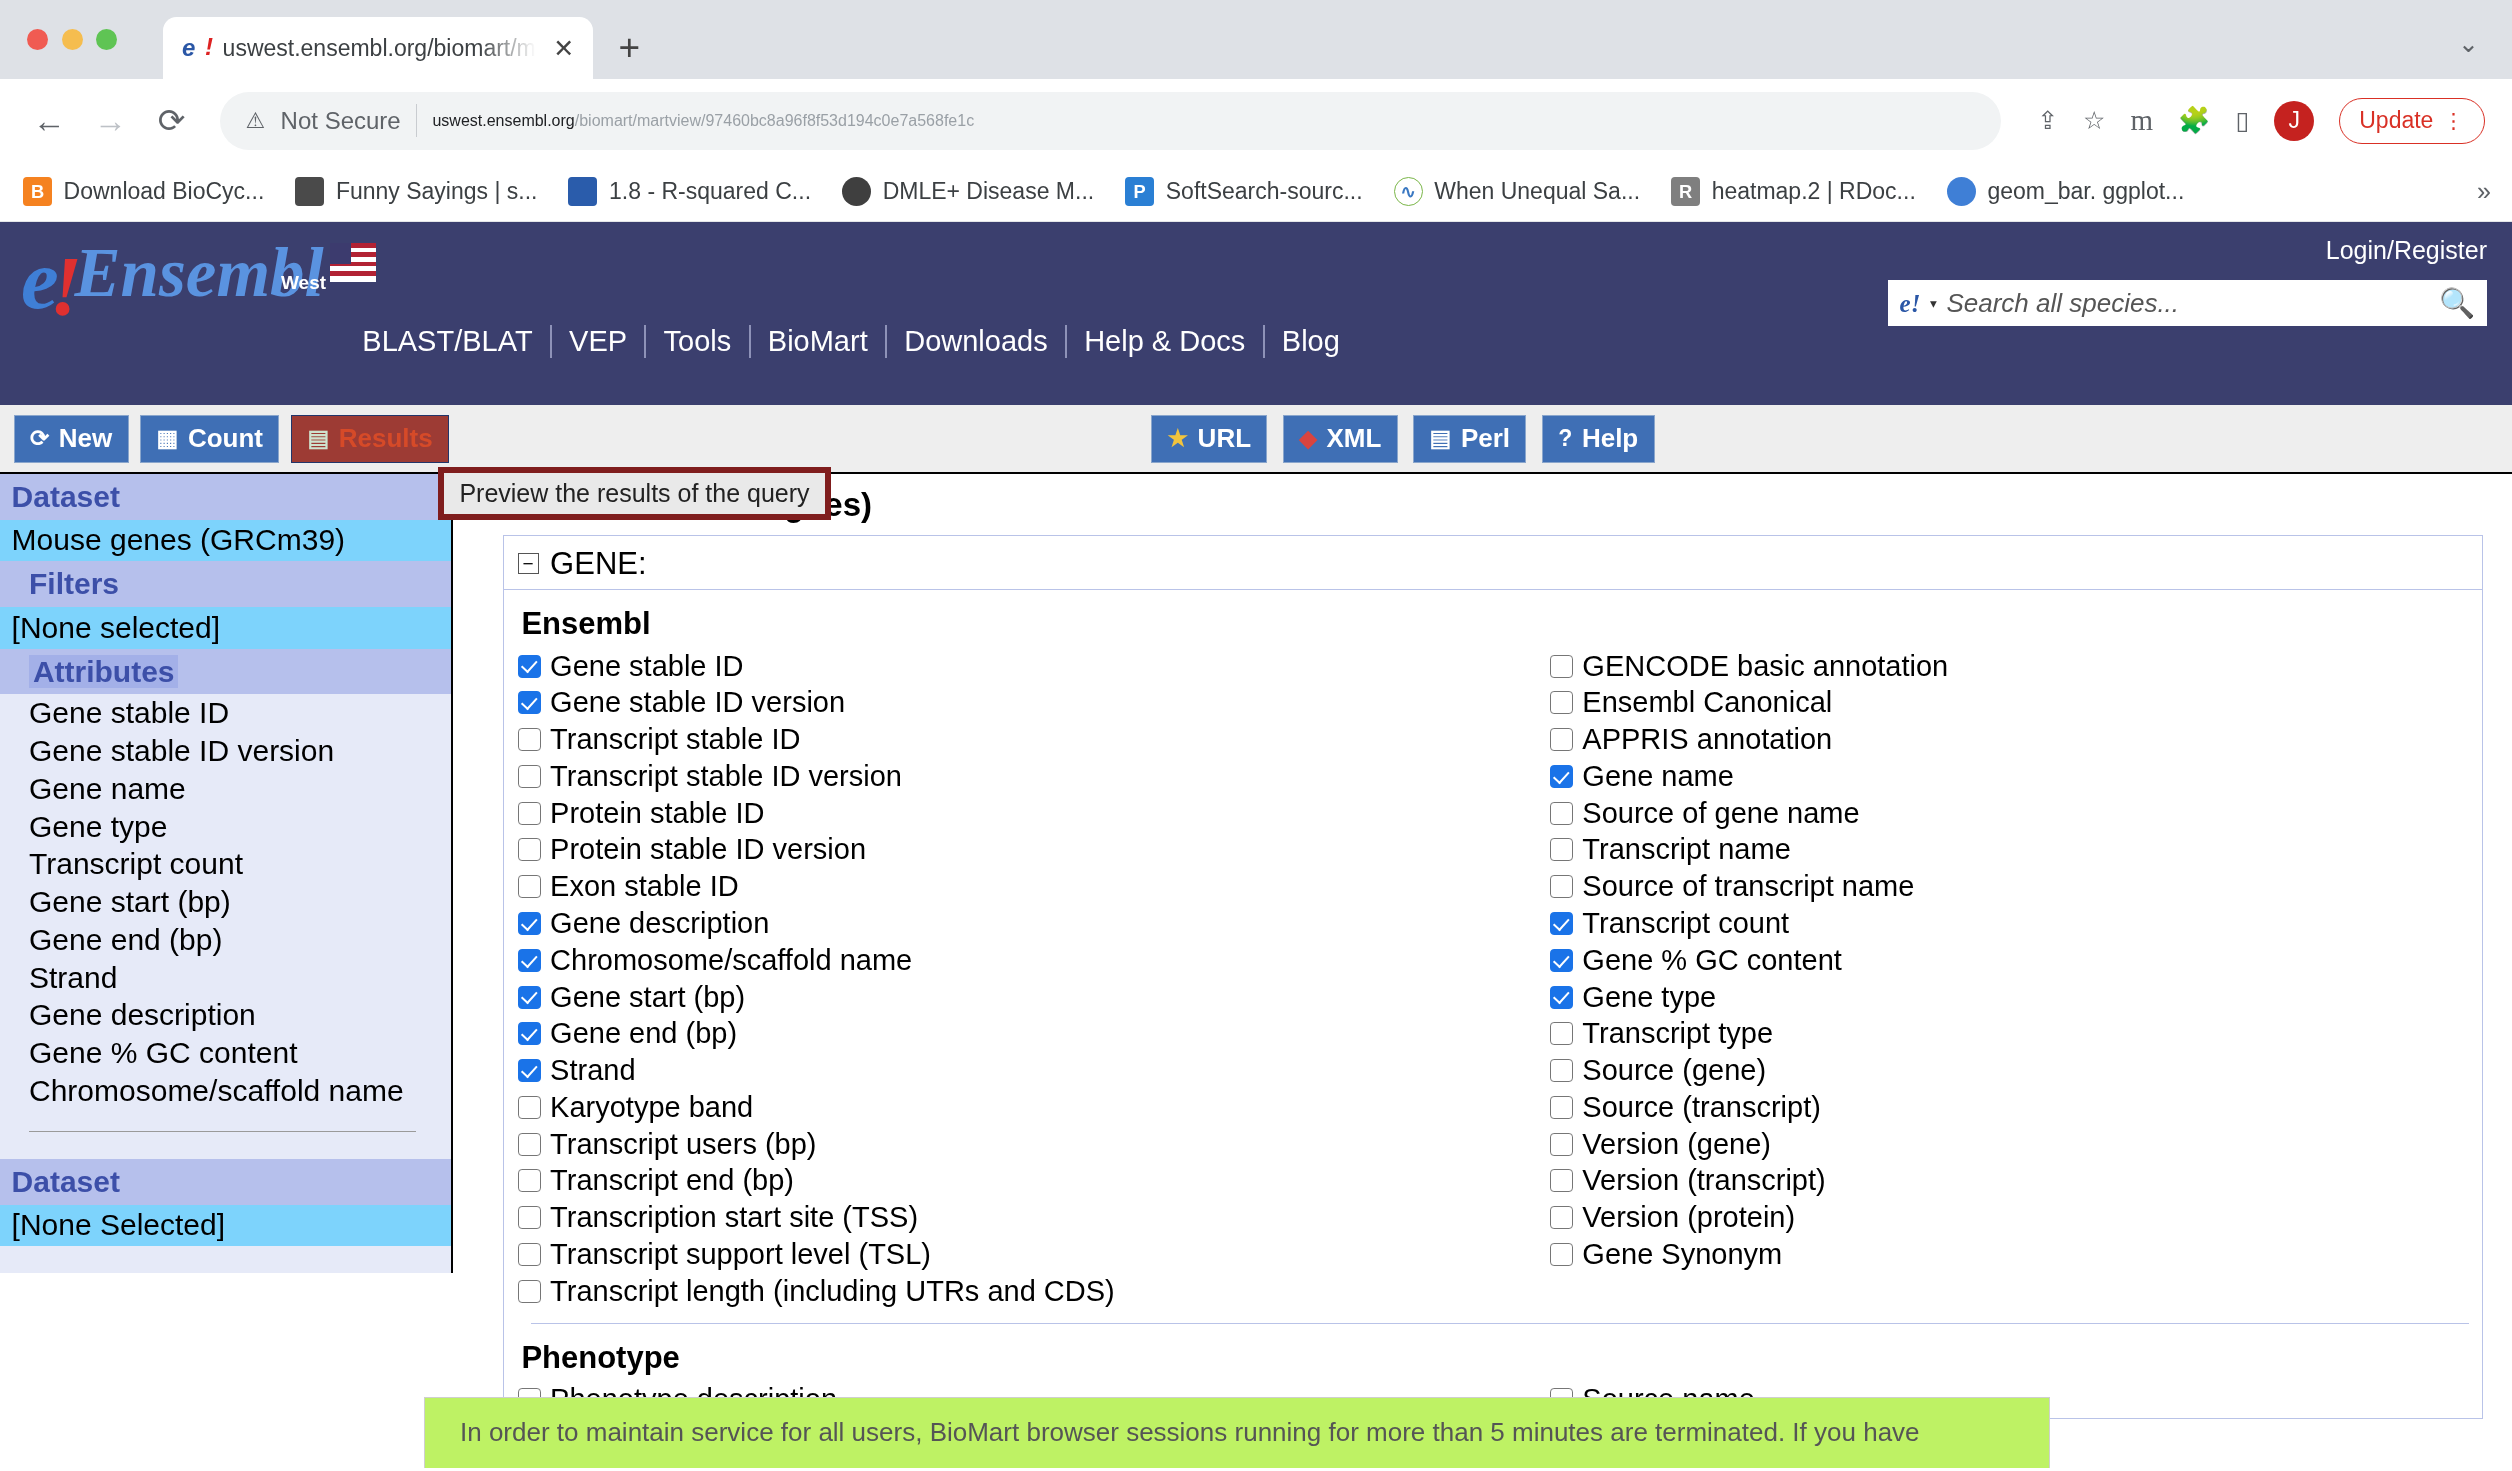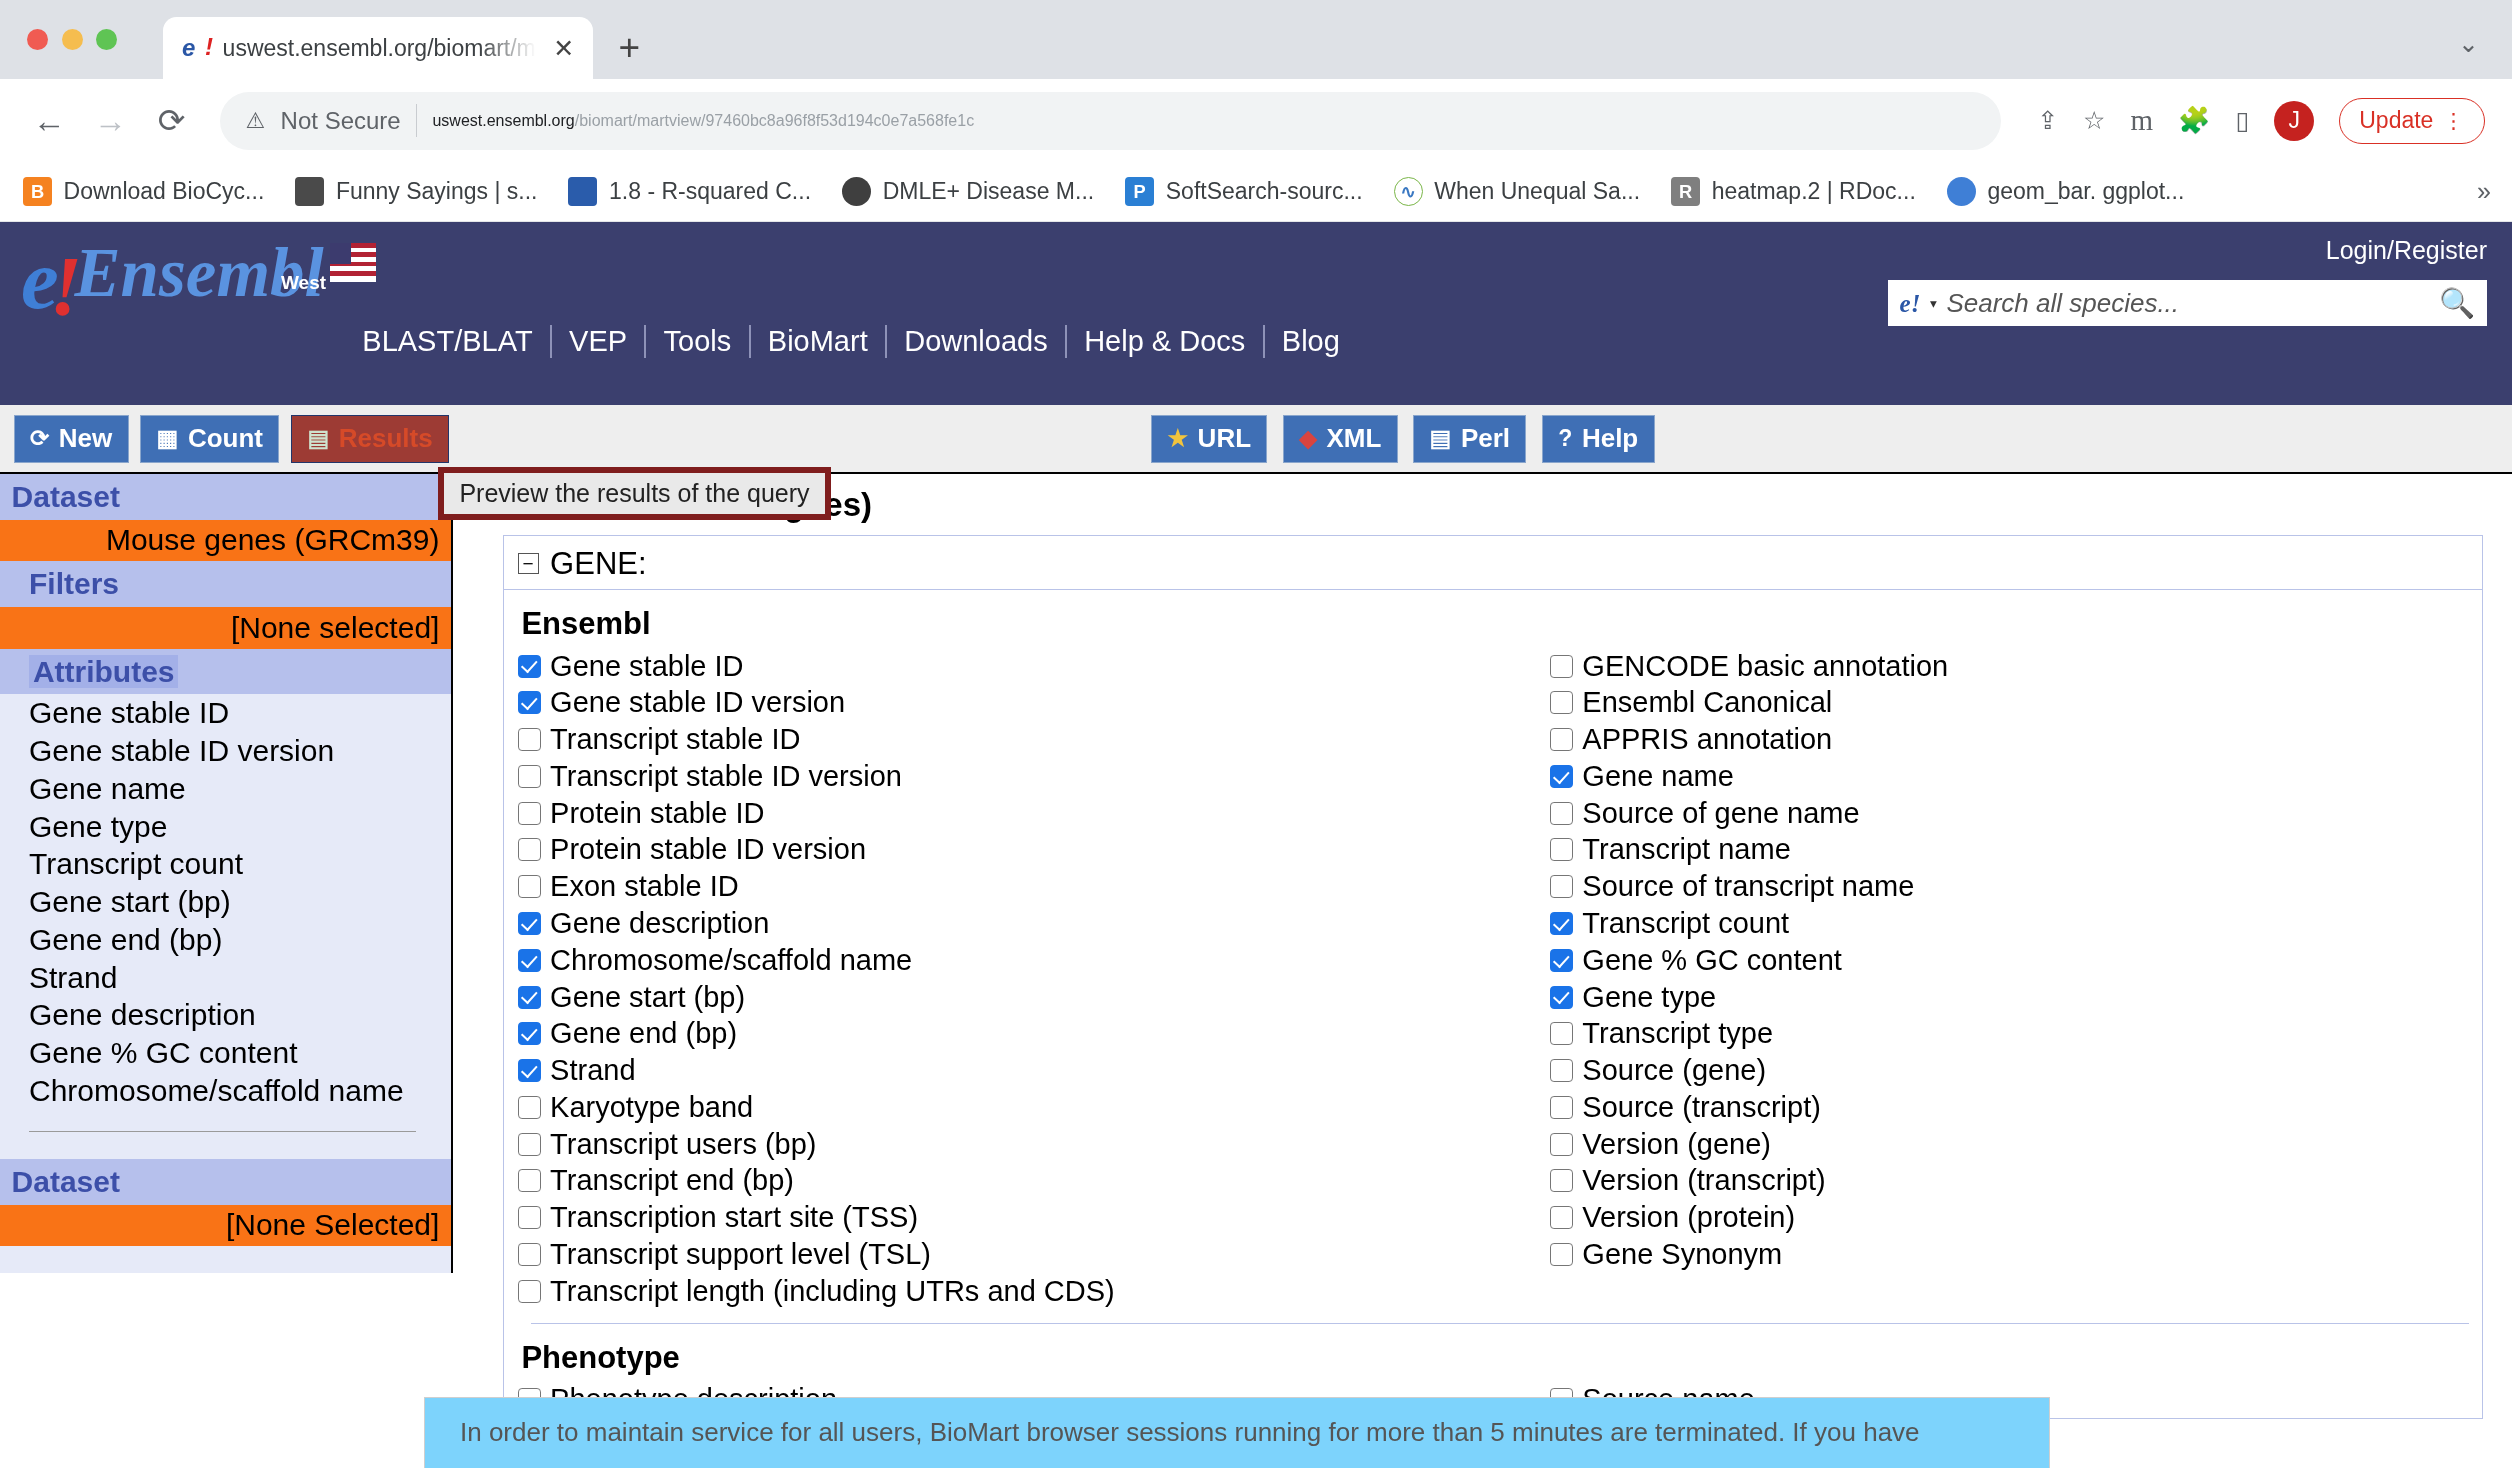--- a/index.html
+++ b/index.html
@@ -131,21 +131,21 @@
     font-size:25px;color:#222;padding:5.8px 15.4px;z-index:40;white-space:nowrap;
   }
 
   .mart-body{display:flex;align-items:flex-start;gap:21px;}
 
   
   .sidebar{width:453px;flex:0 0 453px;border-right:2.9px solid #000;background:#e6eaf8;}
   .sb-head{background:#b6c0ec;color:#3c4fa8;font-weight:bold;font-size:30px;padding:5.8px 11.6px;}
   .sb-head.indent{padding-left:29px;}
   .sb-head .hl{background:#a3b0e8;padding:0 3.9px;}
-  .sb-val{background:#f97316;font-size:30px;color:#000;padding:3.9px 11.6px;text-align:right;}
+  .sb-val{background:#7dd3fc;font-size:30px;color:#000;padding:3.9px 11.6px;}
   .sb-item{background:#e6eaf8;font-size:30px;color:#000;padding:1.9px 11.6px 1.9px 29px;}
   .sb-rule{height:0;border-top:1.9px solid #9a9a9a;margin:21px 35px 27px 29px;}
   .sb-pad{height:27px;background:#e6eaf8;}
 
   
   .main{flex:1;padding:0 29px;min-width:0;}
   .section-title{font-size:33px;font-weight:bold;color:#000;padding:11.6px 0 7.7px 9.6px;white-space:nowrap;}
   .panel{border:1px solid #b9c3e8;border-top:1.9px solid #b9c3e8;margin-top:3.9px;background:#fff;}
   .panel-head{display:flex;align-items:center;gap:11.6px;padding:9.6px 13.5px 7.7px 13.5px;
               border-bottom:1px solid #b9c3e8;}
@@ -166,21 +166,21 @@
   .cb.on{background:#1a73e8;border-color:#1a73e8;position:relative;}
   .cb.on::after{
     content:"";position:absolute;left:6.7px;top:1.9px;width:6.7px;height:12.5px;
     border:solid #fff;border-width:0 2.9px 2.9px 0;transform:rotate(42deg);
   }
   .cb-label{font-size:29px;color:#000;white-space:nowrap;}
   .grp-div{border-top:1px solid #b9c3e8;margin:13.5px 13.5px 0 13.5px;}
 
   
   .notice-wrap{
-    position:absolute;left:424px;top:1397px;width:1626px;background:#7dd3fc;
+    position:absolute;left:424px;top:1397px;width:1626px;background:#bef264;
     border-top:1px solid #cfcfcf;border-left:1px solid #cfcfcf;border-right:1px solid #cfcfcf;
     padding:17.3px 35px;
   }
   .notice{font-size:26px;color:#555;line-height:1.35;}
   .clipper{position:relative;width:2512px;height:1472px;overflow:hidden;}
 </style>
 </head>
 <body>
 
 <div class="clipper">

